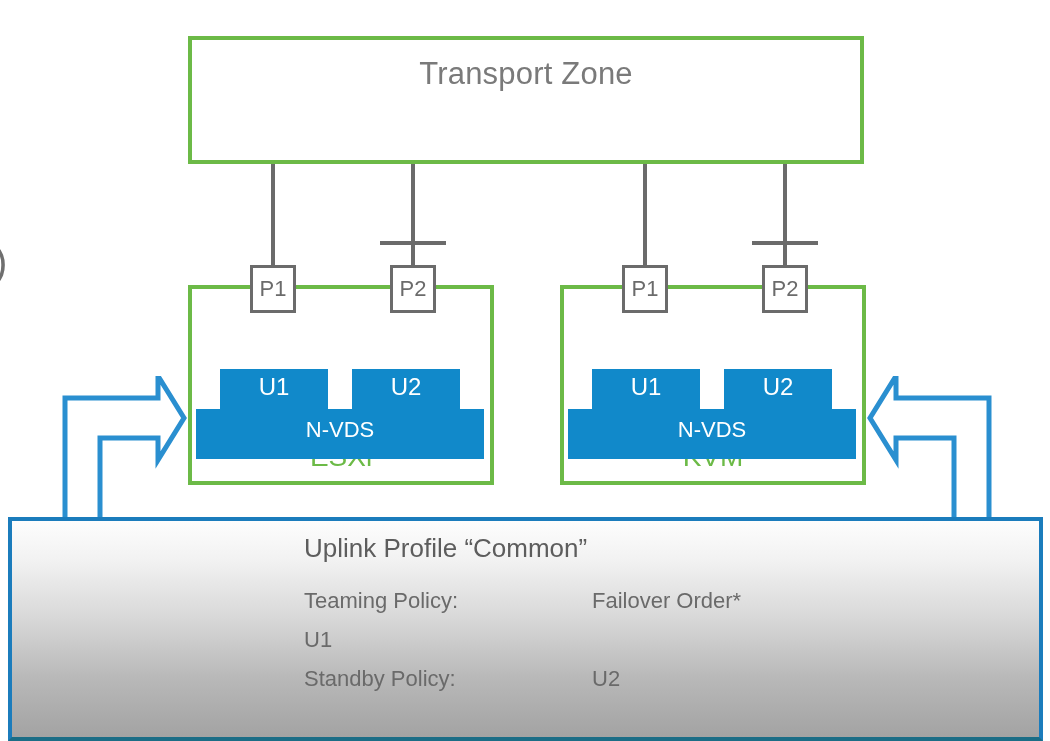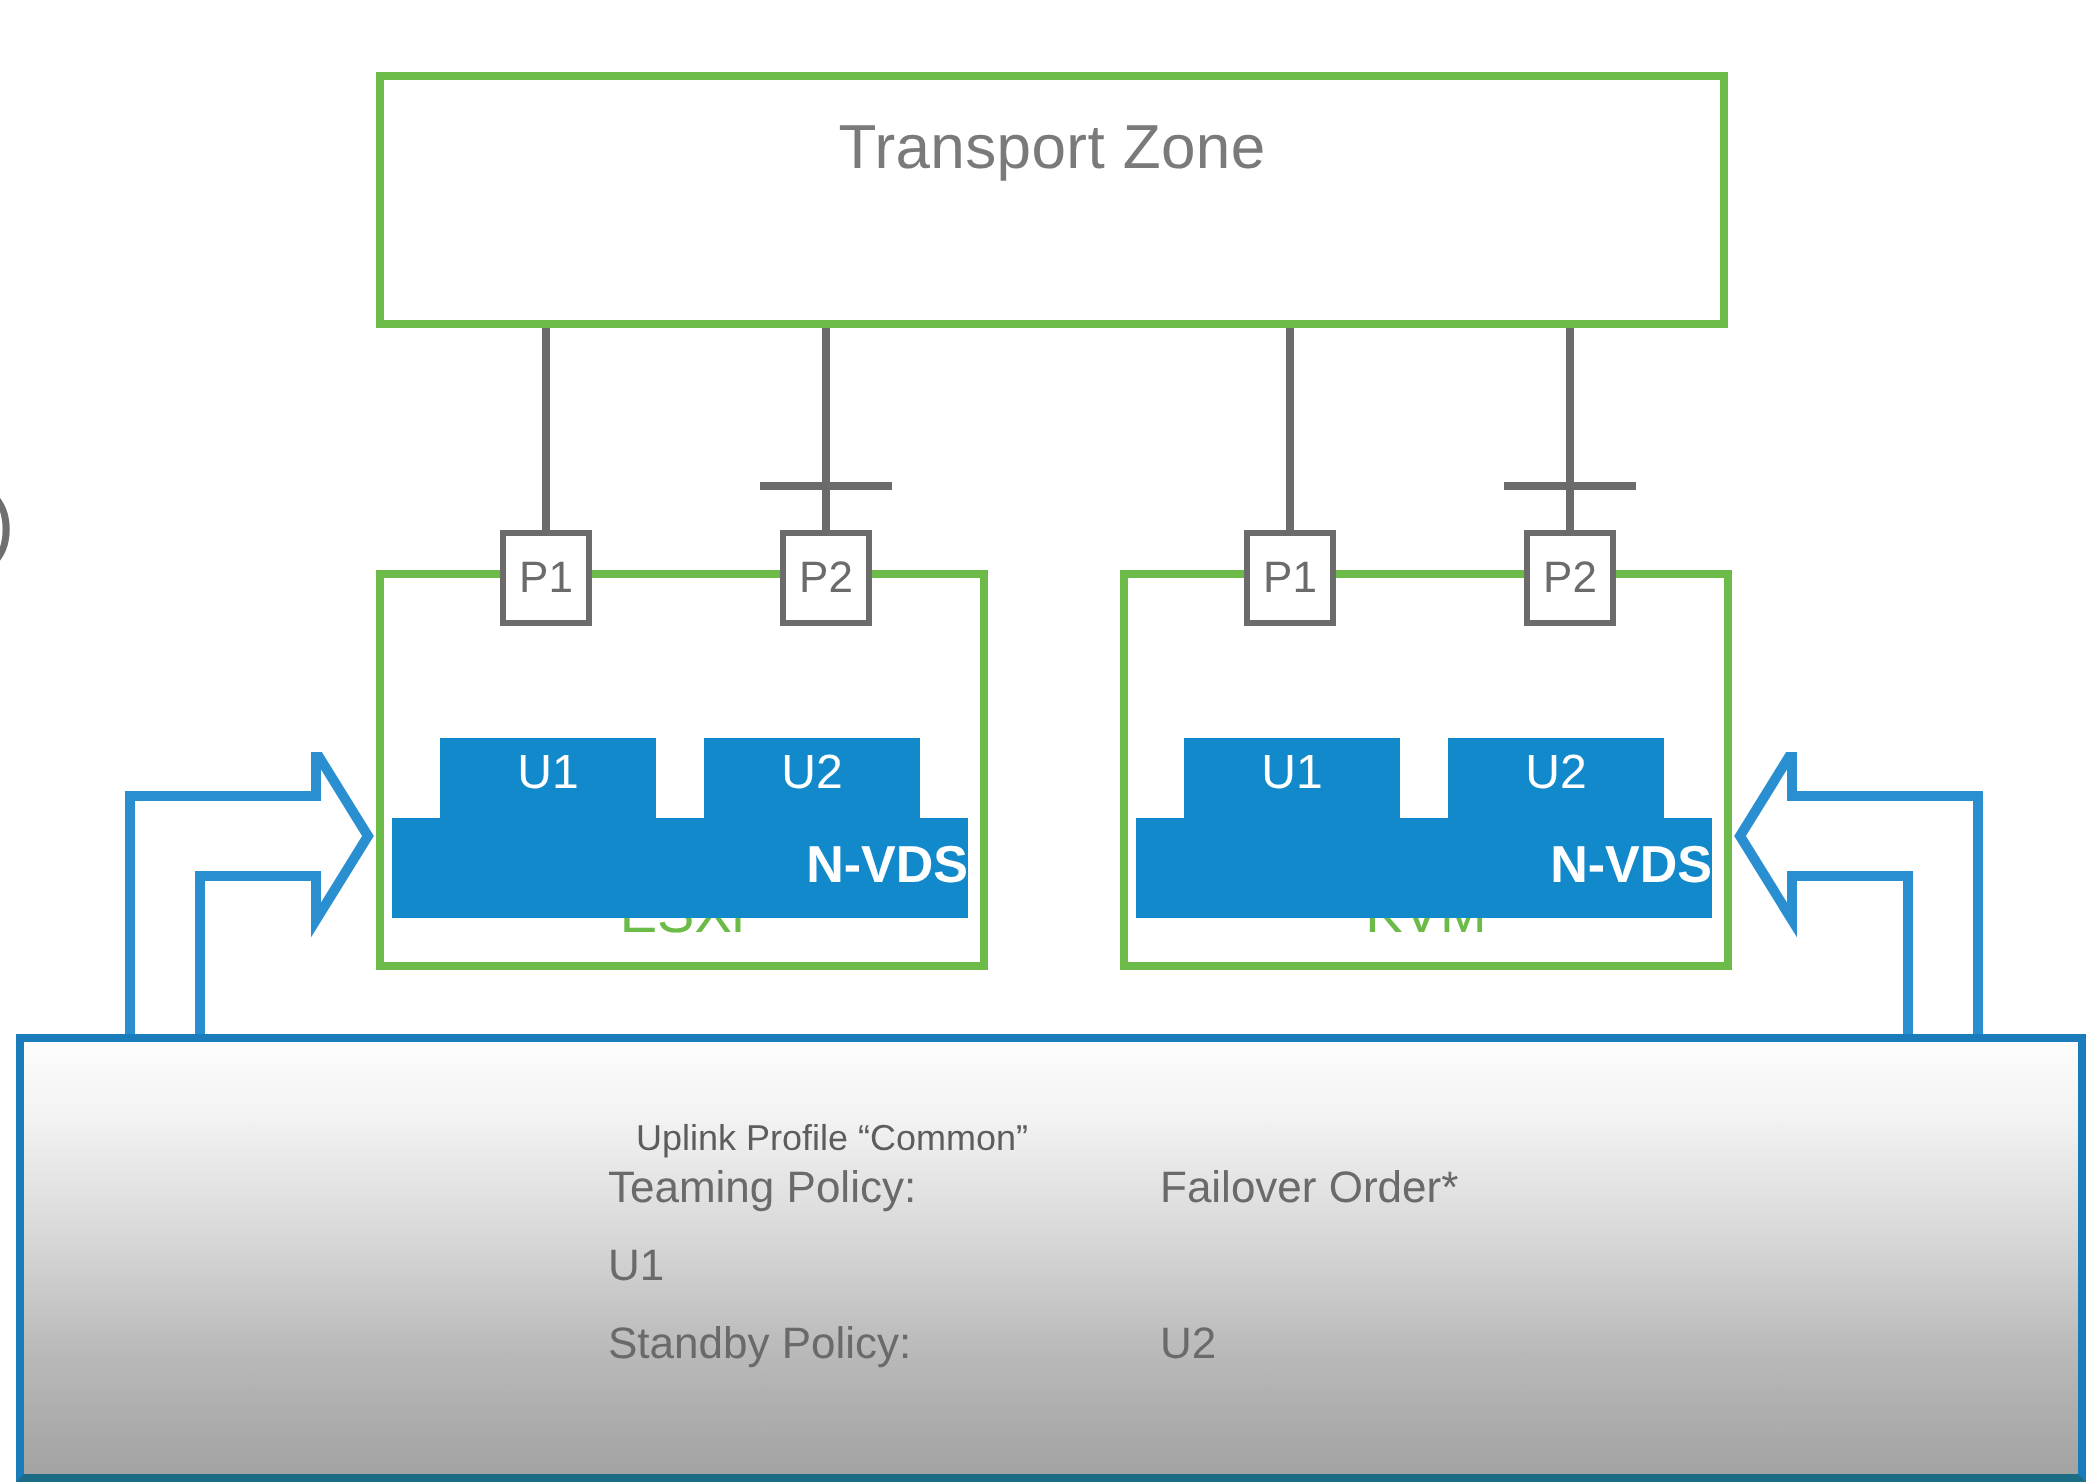--- a/index.html
+++ b/index.html
@@ -118,24 +118,23 @@
     left: 0; right: 0;
     top: 4px;
     text-align: center;
     font-size: 24px;
     color: #ffffff;
   }
   .nvds-base-label {
     position: absolute;
     left: 0; right: 0;
     top: 8px;
-    text-align: right;
-    font-size: 26px;
+    text-align: center;
+    font-size: 22px;
     color: #ffffff;
-    font-weight: bold;
   }
 
   
   .up-arrow-shaft {
     position: absolute;
     width: 4px;
     background: #6b6b6b;
   }
   .up-arrow-head {
     position: absolute;
@@ -169,36 +168,36 @@
                 #fdfdfd 0%,
                 #f2f2f2 18%,
                 #d8d8d8 45%,
                 #b9b9b9 72%,
                 #a9a9a9 92%,
                 #a3a3a3 100%);
     z-index: 8;
   }
   .profile-title {
     position: absolute;
-    left: 306px;
+    left: 292px;
     top: 12px;
-    font-size: 18px;
+    font-size: 26px;
     color: #5d5d5d;
-    margin-top: 26px;
   }
   .profile-rows {
     position: absolute;
     left: 292px;
     top: 60px;
     width: 640px;
   }
   .profile-row {
     display: flex;
     height: 39px;
-    align-items: flex-start;
+    align-items: center;
+    gap: 12px;
   }
   .profile-row .p-label {
     width: 276px;
     font-size: 22px;
     color: #6a6a6a;
   }
   .profile-row .p-value {
     font-size: 22px;
     color: #6a6a6a;
   }

